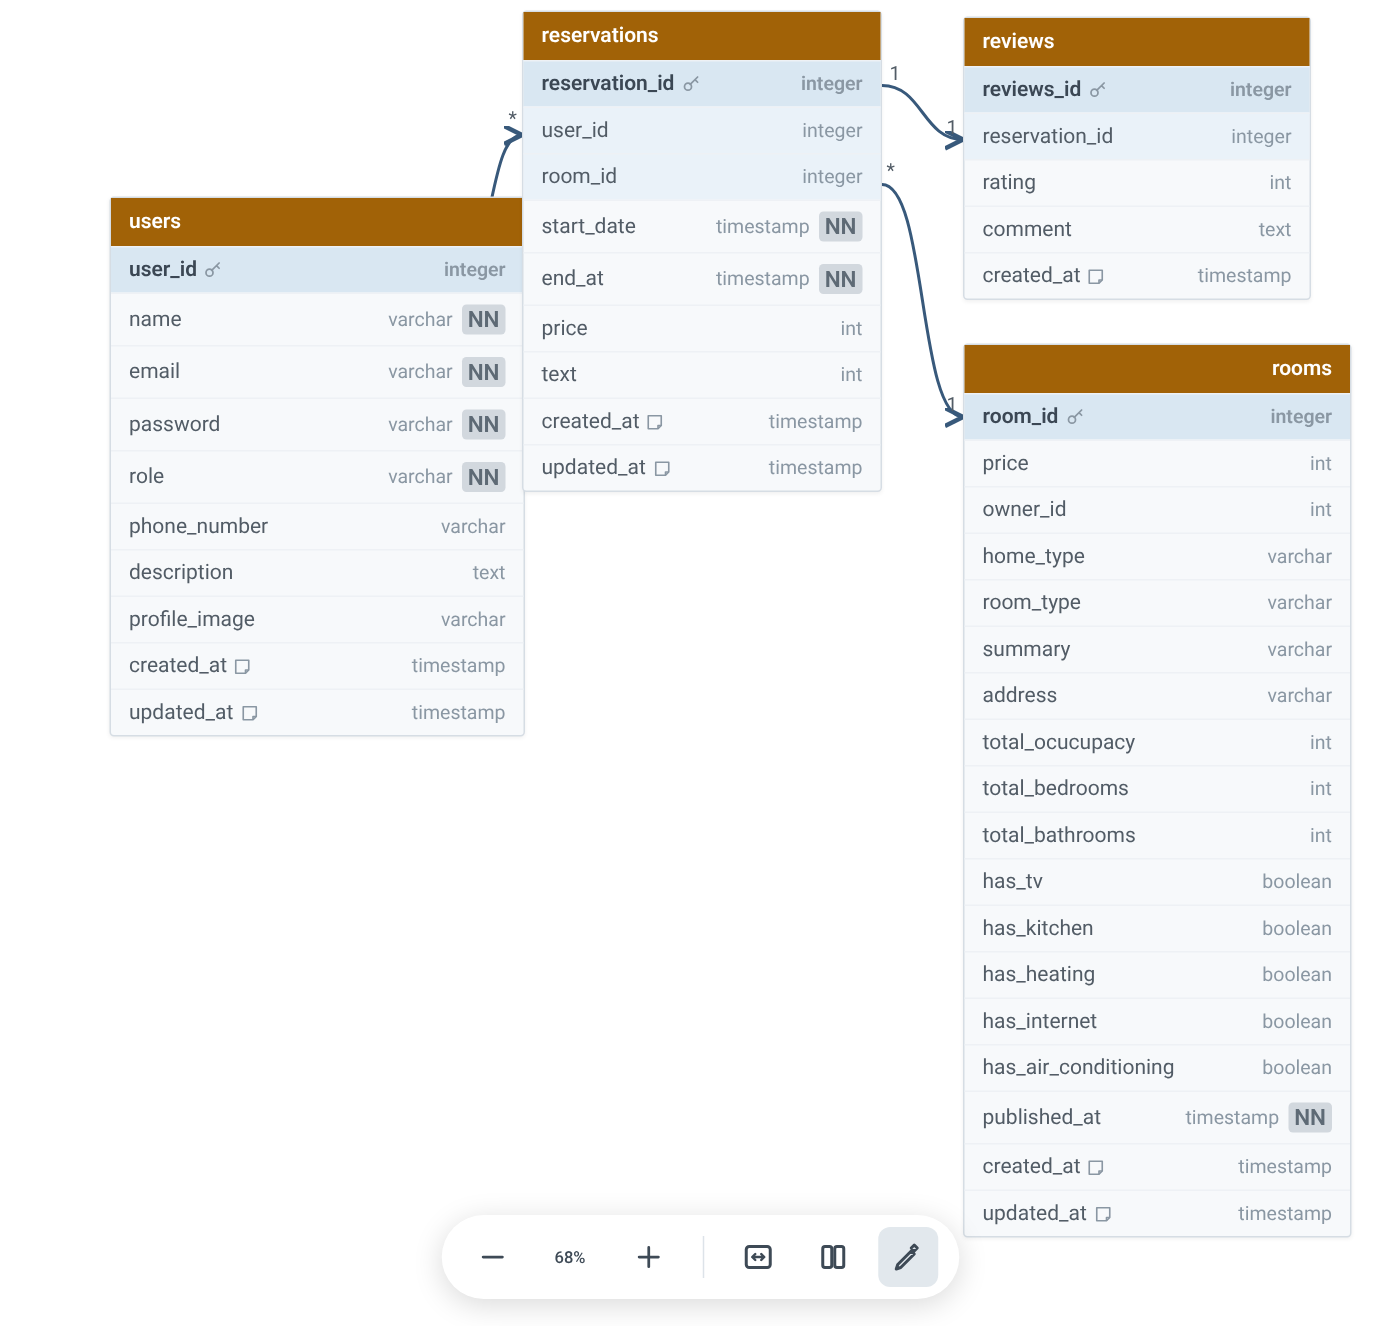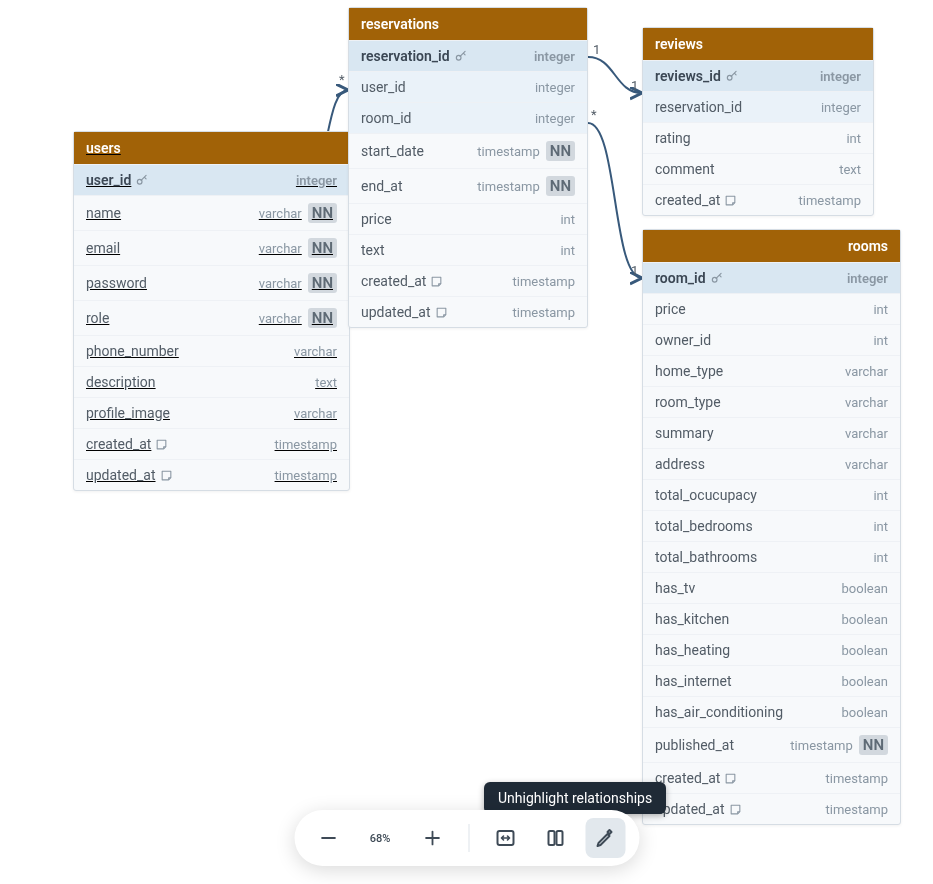--- a/index.html
+++ b/index.html
@@ -158,21 +158,21 @@
     <path d="M588 123 C 618 123, 612 278, 642 278" fill="none" stroke="#38597b" stroke-width="2" marker-end="url(#arrow)"></path>
   </svg>
 
   <div class="card-label" style="left:311px; top:165px;">1</div>
   <div class="card-label" style="left:339px; top:72px;">*</div>
   <div class="card-label" style="left:593px; top:42px;">1</div>
   <div class="card-label" style="left:631px; top:78px;">1</div>
   <div class="card-label" style="left:591px; top:107px;">*</div>
   <div class="card-label" style="left:631px; top:263px;">1</div>
 
-  <div class="table" id="tbl-users" style="left:73px;  top:131px; width:277px;text-decoration:underline;">
+  <div class="table" id="tbl-users" style="left:73px;  top:131px; width:277px;">
       <div class="table-header">users</div>
       <div class="row pk">
         <span class="col-name">user_id <span class="key-icon">
             <svg width="14" height="14" viewBox="0 0 24 24" fill="none" stroke="currentColor" stroke-width="2" stroke-linecap="round" stroke-linejoin="round">
               <circle cx="8" cy="15" r="4"></circle>
               <path d="M10.5 12.5L19 4M16 7l3 3"></path>
             </svg>
           </span></span>
         <span class="col-type">integer</span>
       </div>
@@ -270,21 +270,21 @@
       <div class="row">
         <span class="col-name">updated_at <span class="note-icon">
             <svg width="13" height="13" viewBox="0 0 24 24" fill="none" stroke="currentColor" stroke-width="2" stroke-linejoin="round">
               <path d="M4 4h16v12l-4 4H4z"></path>
               <path d="M16 20v-4h4"></path>
             </svg>
           </span></span>
         <span class="col-type">timestamp</span>
       </div>
     </div>
-  <div class="table" id="tbl-reviews" style="left:642px; top:11px;  width:232px;margin-top:16px;">
+  <div class="table" id="tbl-reviews" style="left:642px; top:11px;  width:232px;">
       <div class="table-header">reviews</div>
       <div class="row pk">
         <span class="col-name">reviews_id <span class="key-icon">
             <svg width="14" height="14" viewBox="0 0 24 24" fill="none" stroke="currentColor" stroke-width="2" stroke-linecap="round" stroke-linejoin="round">
               <circle cx="8" cy="15" r="4"></circle>
               <path d="M10.5 12.5L19 4M16 7l3 3"></path>
             </svg>
           </span></span>
         <span class="col-type">integer</span>
       </div>
@@ -394,21 +394,20 @@
         <span class="col-name">updated_at <span class="note-icon">
             <svg width="13" height="13" viewBox="0 0 24 24" fill="none" stroke="currentColor" stroke-width="2" stroke-linejoin="round">
               <path d="M4 4h16v12l-4 4H4z"></path>
               <path d="M16 20v-4h4"></path>
             </svg>
           </span></span>
         <span class="col-type">timestamp</span>
       </div>
     </div>
 
-  <div class="tooltip" style="left:484px; top:782px;">Unhighlight relationships</div>
 
   <div class="toolbar">
     <div class="btn">
       <svg width="22" height="22" viewBox="0 0 24 24">
           <path d="M5 12h14" stroke="currentColor" stroke-width="2" stroke-linecap="round"></path>
         </svg>
     </div>
     <div class="zoom-val">68%</div>
     <div class="btn">
       <svg width="22" height="22" viewBox="0 0 24 24">

